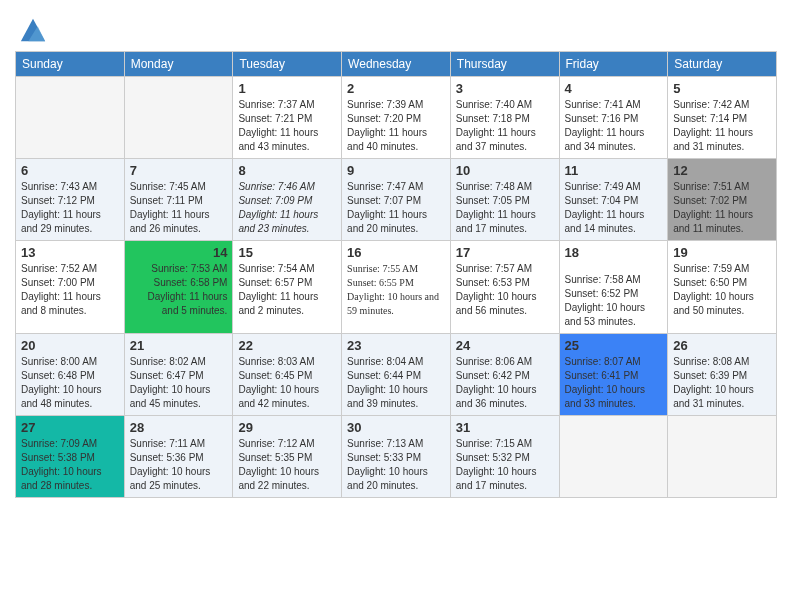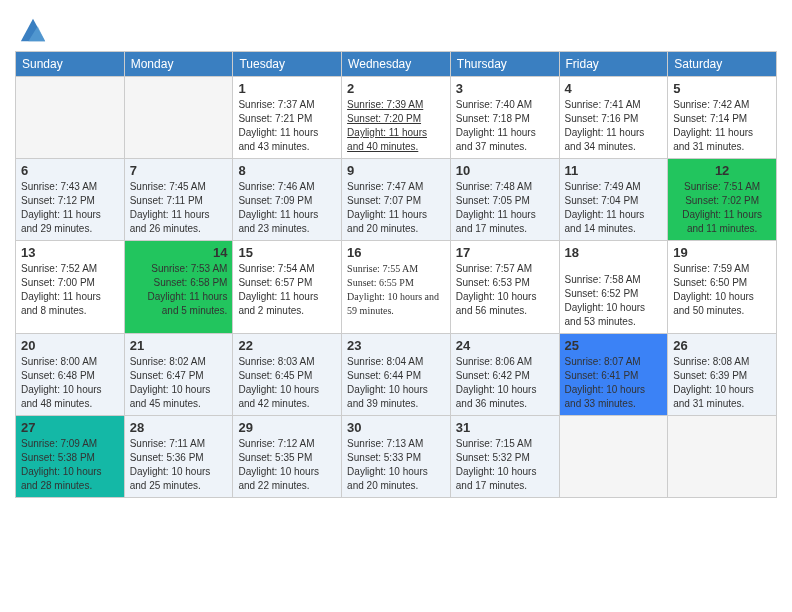--- a/index.html
+++ b/index.html
@@ -135,21 +135,21 @@
           <td class="empty" style="background: rgb(245, 245, 245);"></td>
           <td class="empty" style="background: rgb(245, 245, 245);"></td>
           <td style="background: rgb(255, 255, 255);">
             <div class="day-number">1</div>
             <div class="day-info" style="white-space: pre-line;">Sunrise: 7:37 AM
 Sunset: 7:21 PM
 Daylight: 11 hours and 43 minutes.</div>
           </td>
           <td style="background: rgb(255, 255, 255);">
             <div class="day-number">2</div>
-            <div class="day-info" style="white-space: pre-line; text-decoration: underline;">Sunrise: 7:39 AM
+            <div class="day-info" style="white-space: pre-line;">Sunrise: 7:39 AM
 Sunset: 7:20 PM
 Daylight: 11 hours and 40 minutes.</div>
           </td>
           <td style="background: rgb(255, 255, 255);">
             <div class="day-number">3</div>
             <div class="day-info" style="white-space: pre-line;">Sunrise: 7:40 AM
 Sunset: 7:18 PM
 Daylight: 11 hours and 37 minutes.</div>
           </td>
           <td style="background: rgb(255, 255, 255);">
@@ -173,21 +173,21 @@
 Daylight: 11 hours and 29 minutes.</div>
           </td>
           <td style="background: rgb(238, 243, 249);">
             <div class="day-number">7</div>
             <div class="day-info" style="white-space: pre-line;">Sunrise: 7:45 AM
 Sunset: 7:11 PM
 Daylight: 11 hours and 26 minutes.</div>
           </td>
           <td style="background: rgb(238, 243, 249);">
             <div class="day-number">8</div>
-            <div class="day-info" style="white-space: pre-line;">Sunrise: 7:46 AM
+            <div class="day-info" style="white-space: pre-line; font-style: italic;">Sunrise: 7:46 AM
 Sunset: 7:09 PM
 Daylight: 11 hours and 23 minutes.</div>
           </td>
           <td style="background: rgb(238, 243, 249);">
             <div class="day-number">9</div>
             <div class="day-info" style="white-space: pre-line;">Sunrise: 7:47 AM
 Sunset: 7:07 PM
 Daylight: 11 hours and 20 minutes.</div>
           </td>
           <td style="background: rgb(238, 243, 249);">
@@ -195,21 +195,21 @@
             <div class="day-info" style="white-space: pre-line;">Sunrise: 7:48 AM
 Sunset: 7:05 PM
 Daylight: 11 hours and 17 minutes.</div>
           </td>
           <td style="background: rgb(238, 243, 249);">
             <div class="day-number">11</div>
             <div class="day-info" style="white-space: pre-line;">Sunrise: 7:49 AM
 Sunset: 7:04 PM
 Daylight: 11 hours and 14 minutes.</div>
           </td>
-          <td style="background: #22c55e; text-align: center;">
+          <td style="background: #a3a3a3;">
             <div class="day-number">12</div>
             <div class="day-info" style="white-space: pre-line;">Sunrise: 7:51 AM
 Sunset: 7:02 PM
 Daylight: 11 hours and 11 minutes.</div>
           </td>
         </tr>
         <tr>
           <td style="background: rgb(255, 255, 255);">
             <div class="day-number">13</div>
             <div class="day-info" style="white-space: pre-line;">Sunrise: 7:52 AM

